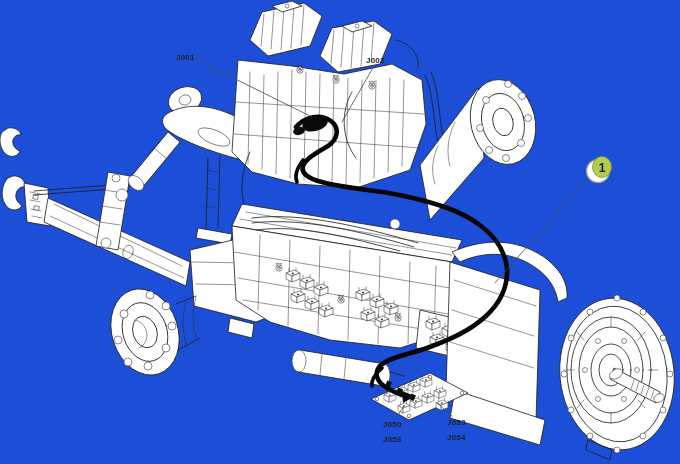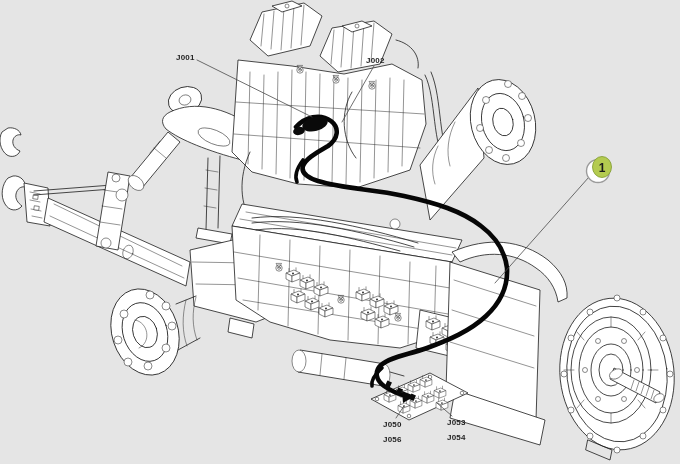--- a/index.html
+++ b/index.html
@@ -1,16 +1,16 @@
 <!DOCTYPE html>
 <html><head>
 <meta charset="utf-8">
 <style>
   html,body{margin:0;padding:0;background:#ffffff;}
-  #stage{position:relative;width:680px;height:464px;background:#e5e5e5;overflow:hidden;
+  #stage{position:relative;width:680px;height:464px;background:#1d4ed8;overflow:hidden;
          font-family:"Liberation Sans", sans-serif;}
   svg text{font-family:"Liberation Sans", sans-serif;}
   .ln{fill:none;stroke:#1c1c1c;stroke-width:.8;stroke-linecap:round;stroke-linejoin:round;}
   .lnf{fill:#ffffff;stroke:#1c1c1c;stroke-width:.8;stroke-linejoin:round;}
   .fine{fill:none;stroke:#2a2a2a;stroke-width:.5;stroke-linecap:round;}
   .finef{fill:#ffffff;stroke:#2a2a2a;stroke-width:.55;stroke-linejoin:round;}
   .blk{fill:#0a0a0a;stroke:none;}
   .leader{fill:none;stroke:#4a4a4a;stroke-width:.8;stroke-linecap:round;}
   .lbl{font-size:8px;font-weight:bold;fill:#1f1f1f;letter-spacing:.2px;}
   .callout-num{font-size:12px;font-weight:bold;}

